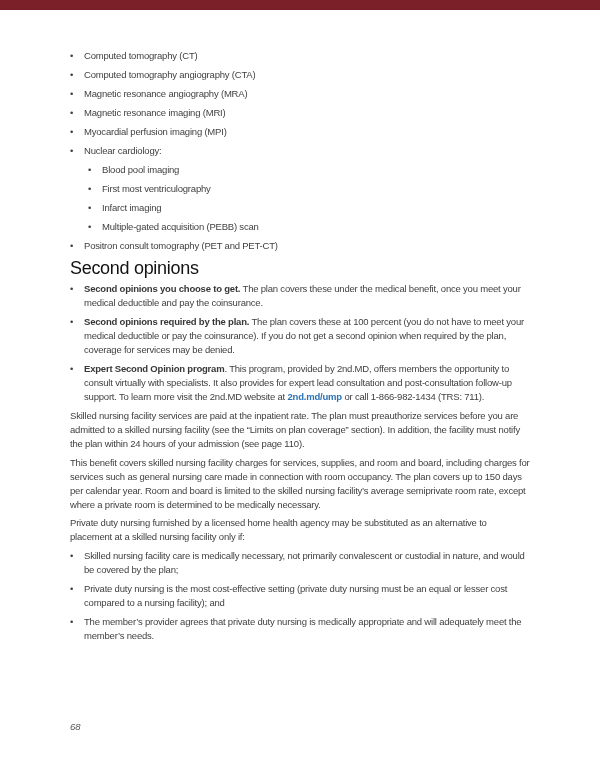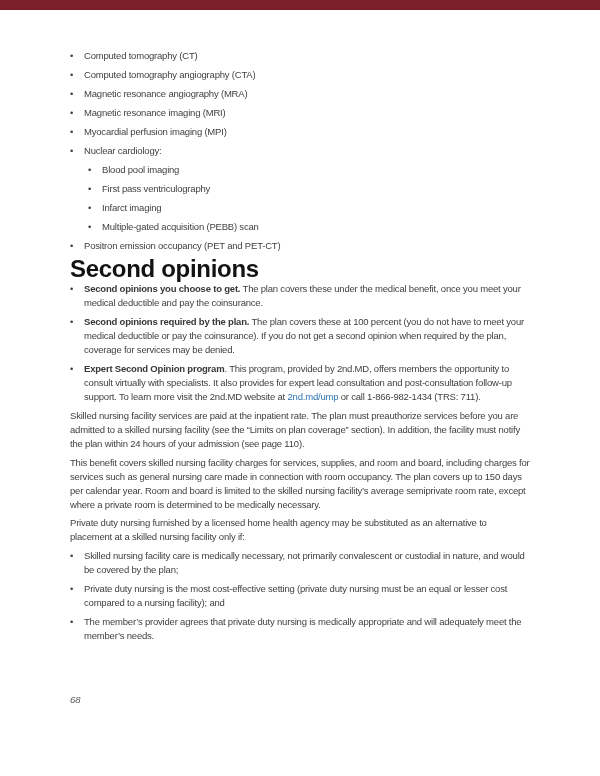--- a/index.html
+++ b/index.html
@@ -23,43 +23,43 @@
   .content {
     position: absolute;
     top: 49px; left: 70px;
     width: 461px;
     color: #3f3f3f;
     font-size: 9.5px;
     line-height: 14px;
     letter-spacing: -0.2px;
   }
   h1 {
-    font-size: 24px;
+    font-size: 18px;
     line-height: 21px;
     letter-spacing: -0.3px;
-    font-weight: 700;
+    font-weight: 400;
     color: #121212;
     margin: 3px 0 3px 0;
   }
   .brow { display: flex; margin-bottom: 5px; }
   .brow .dot {
     width: 14px; flex: 0 0 14px;
     font-size: 9.5px; color: #3f3f3f;
   }
   .brow .btxt { flex: 1; }
   .sublist { margin-left: 18px; }
   p.body { margin-bottom: 4.5px; }
   p.intro { margin-bottom: 4px; }
   .lead { font-weight: 700; color: #373737; margin-top: 28px; }
   a.doclink {
-    color: #2c74b4; font-weight: 400; text-decoration: none; cursor: pointer;
+    color: #2c74b4; font-weight: 700; text-decoration: none; cursor: pointer;
   }
   .footer {
     position: absolute;
-    top: 694px; left: 70px; right: 70px;
+    top: 721px; left: 70px; right: 70px;
     display: flex; justify-content: space-between;
     font-size: 9.5px;
     font-style: italic;
     color: #575757;
     letter-spacing: -0.1px;
   }
 </style>
 </head>
 <body>
 
@@ -94,35 +94,35 @@
         <span class="btxt">Nuclear cardiology:</span>
       </div>
 
       <div class="sublist">
         <div class="brow">
           <span class="dot">•</span>
           <span class="btxt">Blood pool imaging</span>
         </div>
         <div class="brow">
           <span class="dot">•</span>
-          <span class="btxt">First pass ventriculography</span>
+          <span class="btxt">First most ventriculography</span>
         </div>
         <div class="brow">
           <span class="dot">•</span>
           <span class="btxt">Infarct imaging</span>
         </div>
         <div class="brow">
           <span class="dot">•</span>
           <span class="btxt">Multiple-gated acquisition (PEBB) scan</span>
         </div>
       </div>
 
       <div class="brow">
         <span class="dot">•</span>
-        <span class="btxt">Positron emission occupancy (PET and PET-CT)</span>
+        <span class="btxt">Positron consult tomography (PET and PET-CT)</span>
       </div>
     </div>
 
     <h1>Second opinions</h1>
 
     <div>
       <div class="brow">
         <span class="dot">•</span>
         <span class="btxt"><span class="lead">Second opinions you choose to get.</span><span> The plan covers these under the medical benefit, once you meet your medical deductible and pay the coinsurance.</span></span>
       </div>

